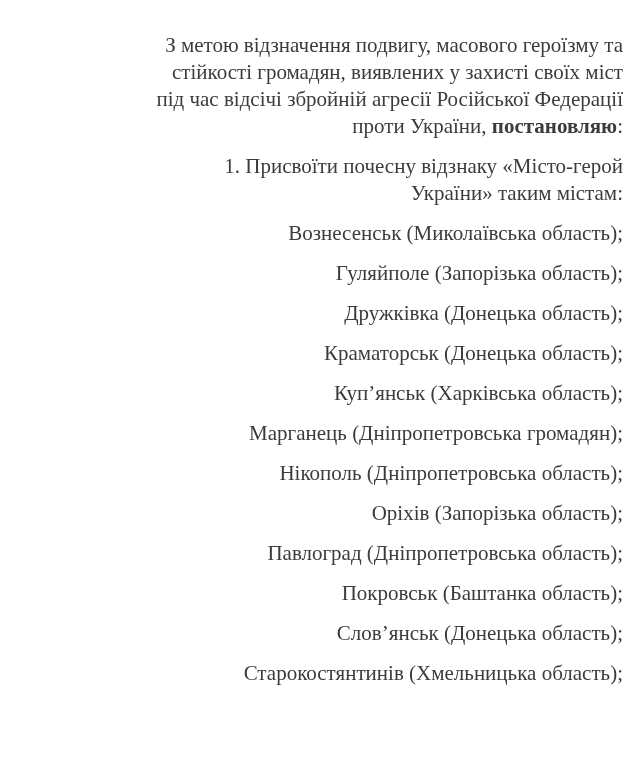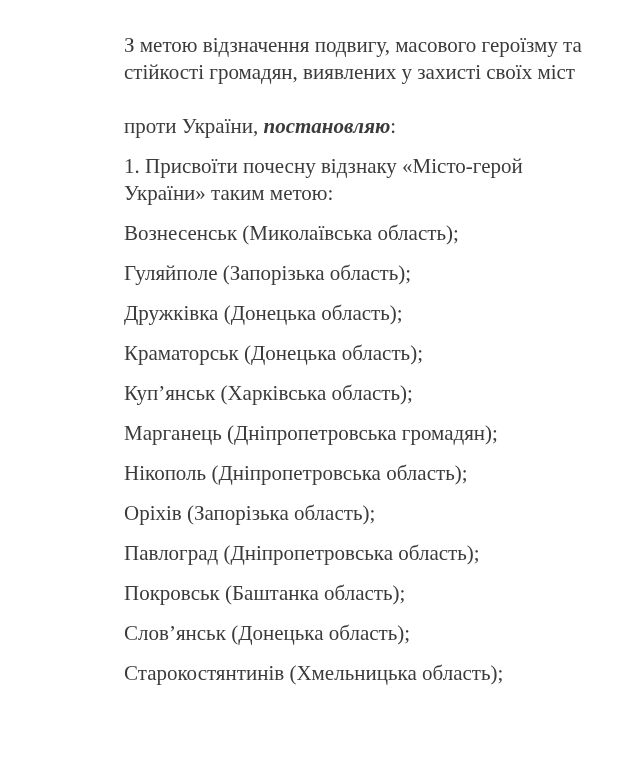--- a/index.html
+++ b/index.html
@@ -20,44 +20,44 @@
     width: 506px;
     font-family: "Liberation Serif", "DejaVu Serif", serif;
     font-size: 21px;
     line-height: 27px;
     color: #3b3b3b;
     -webkit-font-smoothing: antialiased;
   }
   .doc-page p {
     margin: 0 0 13px 7px;
     padding: 0;
+    text-align: right;
   }
   .line {
     white-space: nowrap;
   }
   .bold {
     font-weight: bold;
-    font-style: italic;
   }
 </style>
 </head>
 <body>
 
 <div class="doc-page">
 
   <p>
     <span class="line">З метою відзначення подвигу, масового героїзму та</span><br>
     <span class="line">стійкості громадян, виявлених у захисті своїх міст</span><br>
-    <br>
+    <span class="line">під час відсічі збройній агресії Російської Федерації</span><br>
     <span class="line"><span>проти України, </span><span class="bold">постановляю</span><span>:</span></span>
   </p>
 
   <p>
     <span class="line">1. Присвоїти почесну відзнаку «Місто-герой</span><br>
-    <span class="line">України» таким метою:</span>
+    <span class="line">України» таким містам:</span>
   </p>
 
   <p class="line">Вознесенськ (Миколаївська область);</p>
   <p class="line">Гуляйполе (Запорізька область);</p>
   <p class="line">Дружківка (Донецька область);</p>
   <p class="line">Краматорськ (Донецька область);</p>
   <p class="line">Куп’янськ (Харківська область);</p>
   <p class="line">Марганець (Дніпропетровська громадян);</p>
   <p class="line">Нікополь (Дніпропетровська область);</p>
   <p class="line">Оріхів (Запорізька область);</p>

